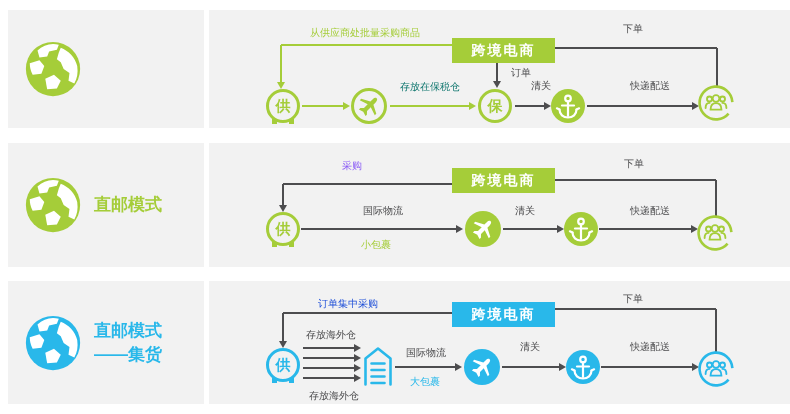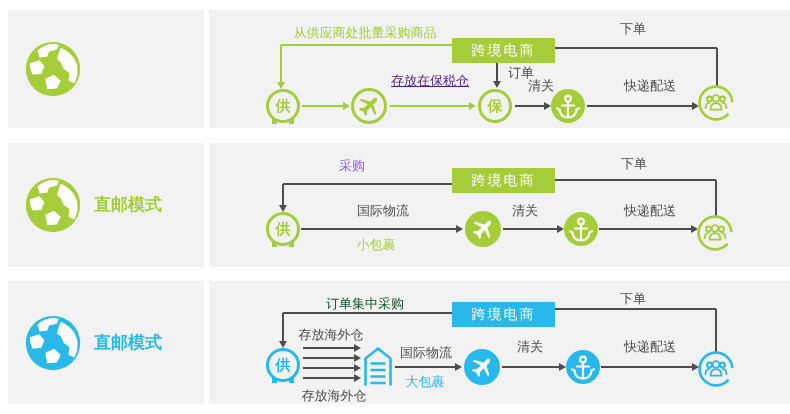--- a/index.html
+++ b/index.html
@@ -3,22 +3,22 @@
 <meta charset="utf-8">
 <style>
   html,body{margin:0;padding:0;background:#fff;font-family:"Liberation Sans","DejaVu Sans",sans-serif;}
   #stage{position:relative;width:790px;height:414px;background:#fff;overflow:hidden;}
   .side-card{position:absolute;left:8px;width:196px;background:#f2f2f2;display:flex;align-items:center;box-sizing:border-box;padding-left:14px;}
   .globe{flex:0 0 auto;width:62px;height:62px;display:block;margin-right:10px;}
   .title{font-size:17px;font-weight:700;line-height:1.4;}
   .flow-card{position:absolute;left:209px;right:0;background:#f2f2f2;}
   .seg{position:absolute;}
   .head{position:absolute;width:0;height:0;}
-  .lbl{position:absolute;transform:translate(-50%,-50%);font-size:13px;white-space:nowrap;}
-  .ebox{position:absolute;display:flex;align-items:center;justify-content:center;color:#fff;font-weight:400;font-size:14px;letter-spacing:2px;}
+  .lbl{position:absolute;transform:translate(-50%,-50%);font-size:10px;white-space:nowrap;}
+  .ebox{position:absolute;display:flex;align-items:center;justify-content:center;color:#fff;font-weight:700;font-size:14px;letter-spacing:2px;}
   .node{position:absolute;transform:translate(-50%,-50%);display:flex;align-items:center;justify-content:center;}
   .gcirc{box-sizing:border-box;width:34px;height:34px;border:3px solid;border-radius:50%;display:flex;align-items:center;justify-content:center;
          font-size:15px;font-weight:700;position:relative;}
   .foot{position:absolute;width:5px;height:5px;bottom:-4px;}
   .node svg{display:block;}
 </style>
 </head>
 <body>
 
 <div id="stage">
@@ -89,21 +89,21 @@
             <circle cx="24.5" cy="14" r="2.5"></circle>
             <path d="M28.4 23 c0 -3.4 -1.8 -5.1 -3.9 -5.1"></path>
             <circle cx="18" cy="13.5" r="3.4"></circle>
             <path d="M12.6 24.6 c0 -4.4 2.3 -6.5 5.4 -6.5 c3.1 0 5.4 2.1 5.4 6.5 z"></path>
           </g>
         </svg>
       </div>
       <div class="lbl" style="left: 156px; top: 23px; color: rgb(165, 205, 57);">从供应商处批量采购商品</div>
       <div class="lbl" style="left: 424px; top: 19px; color: rgb(77, 77, 79);">下单</div>
       <div class="lbl" style="left: 312px; top: 63px; color: rgb(77, 77, 79);">订单</div>
-      <div class="lbl" style="left: 221px; top: 71px; color: #4c1d95; text-decoration: underline;">存放在保税仓</div>
+      <div class="lbl" style="left: 221px; top: 77px; color: #0f766e;">存放在保税仓</div>
       <div class="lbl" style="left: 332px; top: 76px; color: rgb(77, 77, 79);">清关</div>
       <div class="lbl" style="left: 441px; top: 76px; color: rgb(77, 77, 79);">快递配送</div>
     </section>
 
   <section class="side-card" id="side-1" style="top: 143px; height: 124px; background: rgb(242, 242, 242);">
     <span class="globe" style="color: rgb(165, 205, 57);"><svg width="62" height="62" viewBox="0 0 64 64">
           <circle cx="32" cy="32" r="28" fill="currentColor"></circle>
           <path d="M16 13 C22 7 30 5 38 7 L36 12 L28 14 L26 19 L18 20 Z" fill="#fff"></path>
           <path d="M40 10 C48 13 55 20 57 29 C58 36 57 42 54 47 L48 44 L49 36 L43 32 L40 25 L36 22 L38 15 Z" fill="#fff"></path>
           <path d="M8 26 L18 23 L23 29 L20 37 L11 38 C9 34 8 30 8 26 Z" fill="#fff"></path>
@@ -177,20 +177,21 @@
   <section class="side-card" id="side-2" style="top: 281px; height: 123px; background: rgb(242, 242, 242);">
     <span class="globe" style="color: rgb(41, 184, 234);"><svg width="62" height="62" viewBox="0 0 64 64">
           <circle cx="32" cy="32" r="28" fill="currentColor"></circle>
           <path d="M16 13 C22 7 30 5 38 7 L36 12 L28 14 L26 19 L18 20 Z" fill="#fff"></path>
           <path d="M40 10 C48 13 55 20 57 29 C58 36 57 42 54 47 L48 44 L49 36 L43 32 L40 25 L36 22 L38 15 Z" fill="#fff"></path>
           <path d="M8 26 L18 23 L23 29 L20 37 L11 38 C9 34 8 30 8 26 Z" fill="#fff"></path>
           <path d="M24 42 L33 38 L40 44 L36 52 L26 53 Z" fill="#fff"></path>
         </svg></span>
     <div class="title" style="color: rgb(41, 184, 234);">
         <div>直邮模式</div>
+        <div>——集货</div>
       </div>
   </section>
   <section class="flow-card" id="flow-2" style="top: 281px; height: 123px; background: rgb(242, 242, 242);">
       <div class="seg" style="left: 74px; top: 31px; width: 169px; height: 2px; background: rgb(77, 77, 79);"></div>
       <div class="seg" style="left: 73px; top: 32px; width: 2px; height: 28px; background: rgb(77, 77, 79);"></div>
       <div class="head" style="left: 69.5px; top: 60px; border-left: 4.5px solid transparent; border-right: 4.5px solid transparent; border-top: 7px solid rgb(77, 77, 79);"></div>
       <div class="seg" style="left: 94px; top: 66px; width: 51px; height: 2px; background: rgb(77, 77, 79);"></div>
       <div class="head" style="left: 145px; top: 62.5px; border-top: 4.5px solid transparent; border-bottom: 4.5px solid transparent; border-left: 7px solid rgb(77, 77, 79);"></div>
       <div class="seg" style="left: 94px; top: 76px; width: 51px; height: 2px; background: rgb(77, 77, 79);"></div>
       <div class="head" style="left: 145px; top: 72.5px; border-top: 4.5px solid transparent; border-bottom: 4.5px solid transparent; border-left: 7px solid rgb(77, 77, 79);"></div>
@@ -248,21 +249,21 @@
           <g stroke="#29b8ea" stroke-width="1.9" fill="none" stroke-linecap="round">
             <circle cx="11.5" cy="14" r="2.5"></circle>
             <path d="M7.6 23 c0 -3.4 1.8 -5.1 3.9 -5.1"></path>
             <circle cx="24.5" cy="14" r="2.5"></circle>
             <path d="M28.4 23 c0 -3.4 -1.8 -5.1 -3.9 -5.1"></path>
             <circle cx="18" cy="13.5" r="3.4"></circle>
             <path d="M12.6 24.6 c0 -4.4 2.3 -6.5 5.4 -6.5 c3.1 0 5.4 2.1 5.4 6.5 z"></path>
           </g>
         </svg>
       </div>
-      <div class="lbl" style="left: 156px; top: 23px; color: #14532d;">订单集中采购</div>
+      <div class="lbl" style="left: 139px; top: 23px; color: #1d4ed8;">订单集中采购</div>
       <div class="lbl" style="left: 424px; top: 18px; color: rgb(77, 77, 79);">下单</div>
       <div class="lbl" style="left: 122px; top: 54px; color: rgb(77, 77, 79);">存放海外仓</div>
       <div class="lbl" style="left: 125px; top: 115px; color: rgb(77, 77, 79);">存放海外仓</div>
       <div class="lbl" style="left: 217px; top: 72px; color: rgb(77, 77, 79);">国际物流</div>
       <div class="lbl" style="left: 216px; top: 101px; color: rgb(41, 184, 234);">大包裹</div>
       <div class="lbl" style="left: 321px; top: 66px; color: rgb(77, 77, 79);">清关</div>
       <div class="lbl" style="left: 441px; top: 66px; color: rgb(77, 77, 79);">快递配送</div>
     </section>
 </div>
 

